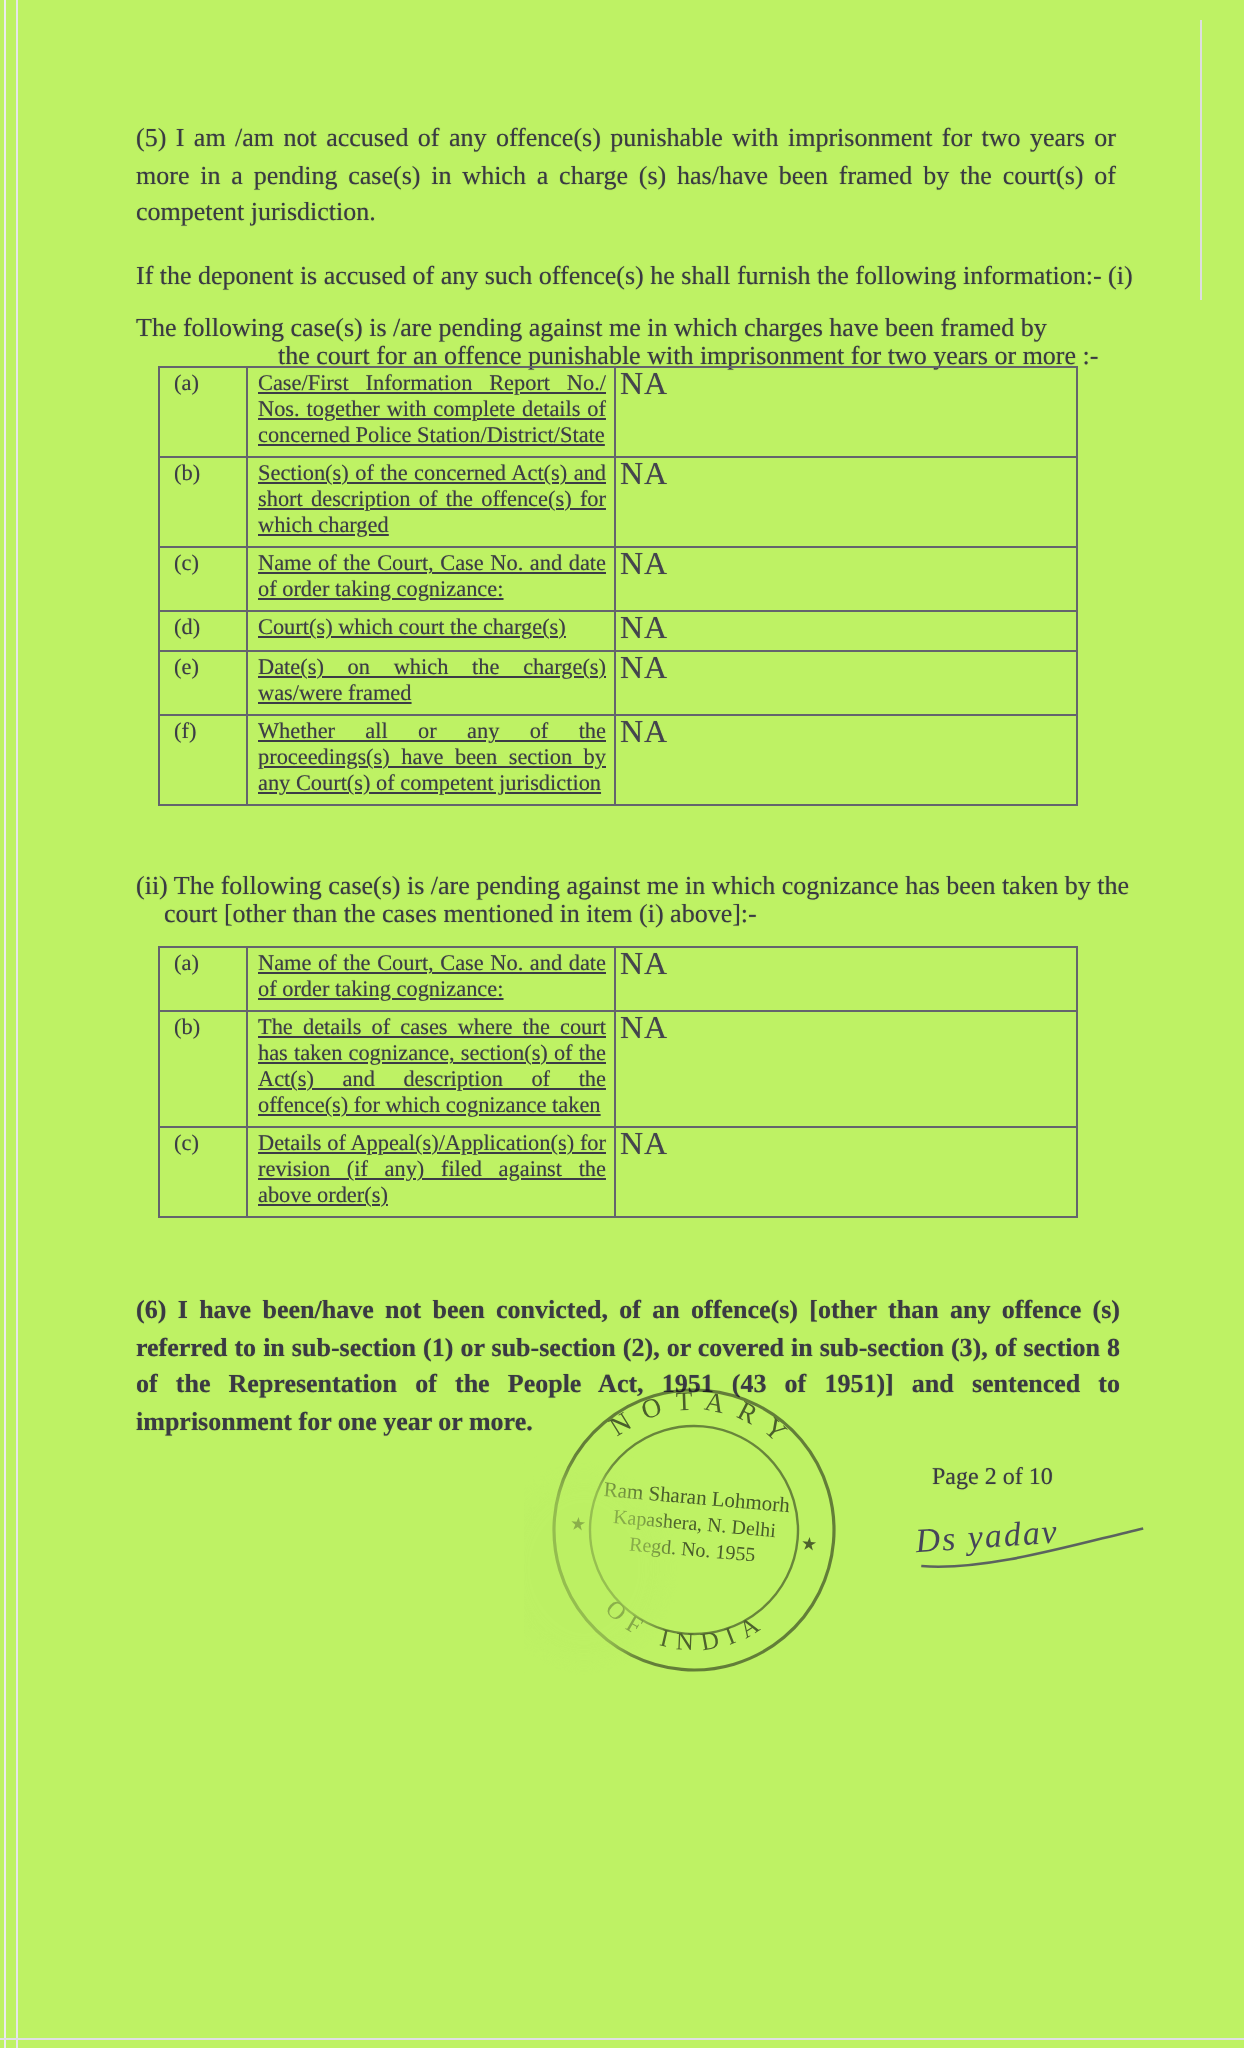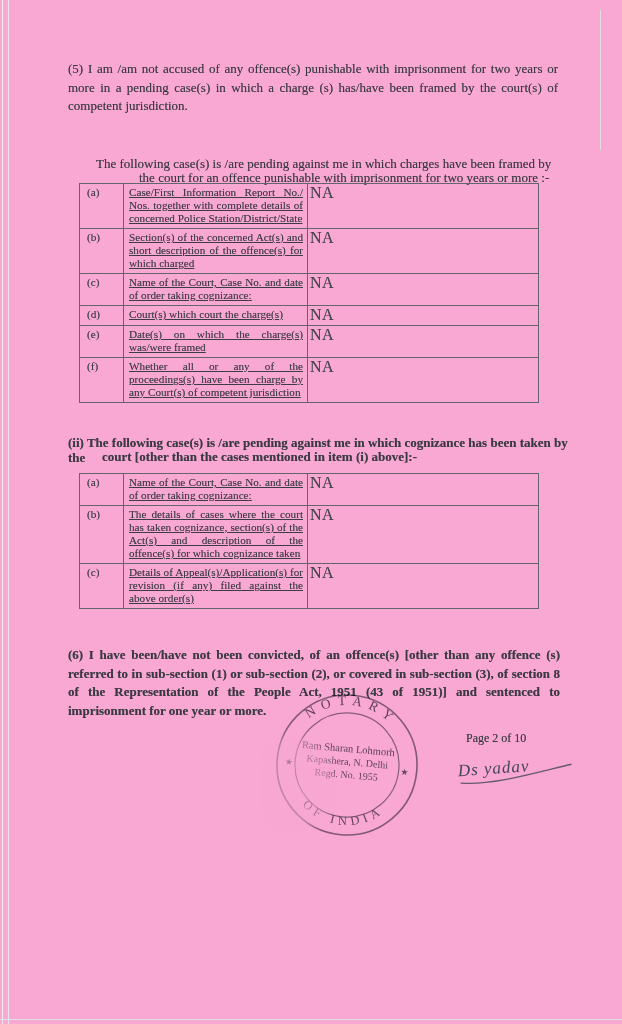--- a/index.html
+++ b/index.html
@@ -1,19 +1,19 @@
 <!DOCTYPE html>
 <html><head>
 <meta charset="utf-8">
 <style>
   html,body{margin:0;padding:0;background:#e9e9e9;}
   .page{
     position:relative;
     width:622px;height:1024px;
-    background:#f9a8d4;
+    background:#bef264;
     overflow:hidden;
     font-family:"Liberation Serif", serif;
     color:#3a3a43;
   }
   .doc-text{
     position:absolute;
     font-size:13px;
     line-height:18.5px;
     text-align:justify;
     text-shadow:0 0 .5px rgba(45,45,55,.5);
@@ -60,22 +60,23 @@
 
 <div class="page">
 
   <div class="edge-line" style="left:2px;top:0;width:1px;height:1024px;"></div>
   <div class="edge-line" style="left:8px;top:0;width:1px;height:1024px;background:#e6e6ea;"></div>
   <div class="edge-line" style="left:600px;top:10px;width:1px;height:140px;background:#dededf;"></div>
   <div class="edge-line" style="left:0;top:1019px;width:622px;height:1px;background:#e0e0e4;"></div>
 
   <div class="doc-text" style="left:68px;top:60px;width:490px;">(5) I am /am not accused of any offence(s) punishable with imprisonment for two years or more in a pending case(s) in which a charge (s) has/have been framed by the court(s) of competent jurisdiction.</div>
 
+  <div class="doc-text tight" style="left:68px;top:131px;width:500px;">If the deponent is accused of any such offence(s) he shall furnish the following information:- (i)</div>
 
-  <div class="doc-text tight" style="left:68px;top:157px;width:500px;margin-left:28px;">The following case(s) is /are pending against me in which charges have been framed by</div>
+  <div class="doc-text tight" style="left:68px;top:157px;width:500px;">The following case(s) is /are pending against me in which charges have been framed by</div>
   <div class="doc-text tight" style="left:91px;top:171px;width:480px;margin-left:48px;">the court for an offence punishable with imprisonment for two years or more :-</div>
 
   <table class="affidavit-table" style="top:183px;">
     <tbody>
       <tr>
         <td class="cid">(a)</td>
         <td class="clabel">Case/First Information Report No./ Nos. together with complete details of concerned Police Station/District/State</td>
         <td class="cvalue">NA</td>
       </tr>
       <tr>
@@ -93,28 +94,28 @@
         <td class="clabel">Court(s) which court the charge(s)</td>
         <td class="cvalue">NA</td>
       </tr>
       <tr>
         <td class="cid">(e)</td>
         <td class="clabel">Date(s) on which the charge(s) was/were framed</td>
         <td class="cvalue">NA</td>
       </tr>
       <tr>
         <td class="cid">(f)</td>
-        <td class="clabel">Whether all or any of the proceedings(s) have been charge by any Court(s) of competent jurisdiction</td>
+        <td class="clabel">Whether all or any of the proceedings(s) have been section by any Court(s) of competent jurisdiction</td>
         <td class="cvalue">NA</td>
       </tr>
     </tbody>
   </table>
 
-  <div class="doc-text tight" style="left:68px;top:436px;width:505px;font-weight:bold;">(ii) The following case(s) is /are pending against me in which cognizance has been taken by the</div>
-  <div class="doc-text tight" style="left:102px;top:450px;width:480px;font-weight:bold;">court [other than the cases mentioned in item (i) above]:-</div>
+  <div class="doc-text tight" style="left:68px;top:436px;width:505px;">(ii) The following case(s) is /are pending against me in which cognizance has been taken by the</div>
+  <div class="doc-text tight" style="left:82px;top:450px;width:480px;">court [other than the cases mentioned in item (i) above]:-</div>
 
   <table class="affidavit-table" style="top:473px;">
     <tbody>
       <tr>
         <td class="cid">(a)</td>
         <td class="clabel">Name of the Court, Case No. and date of order taking cognizance:</td>
         <td class="cvalue">NA</td>
       </tr>
       <tr>
         <td class="cid">(b)</td>

